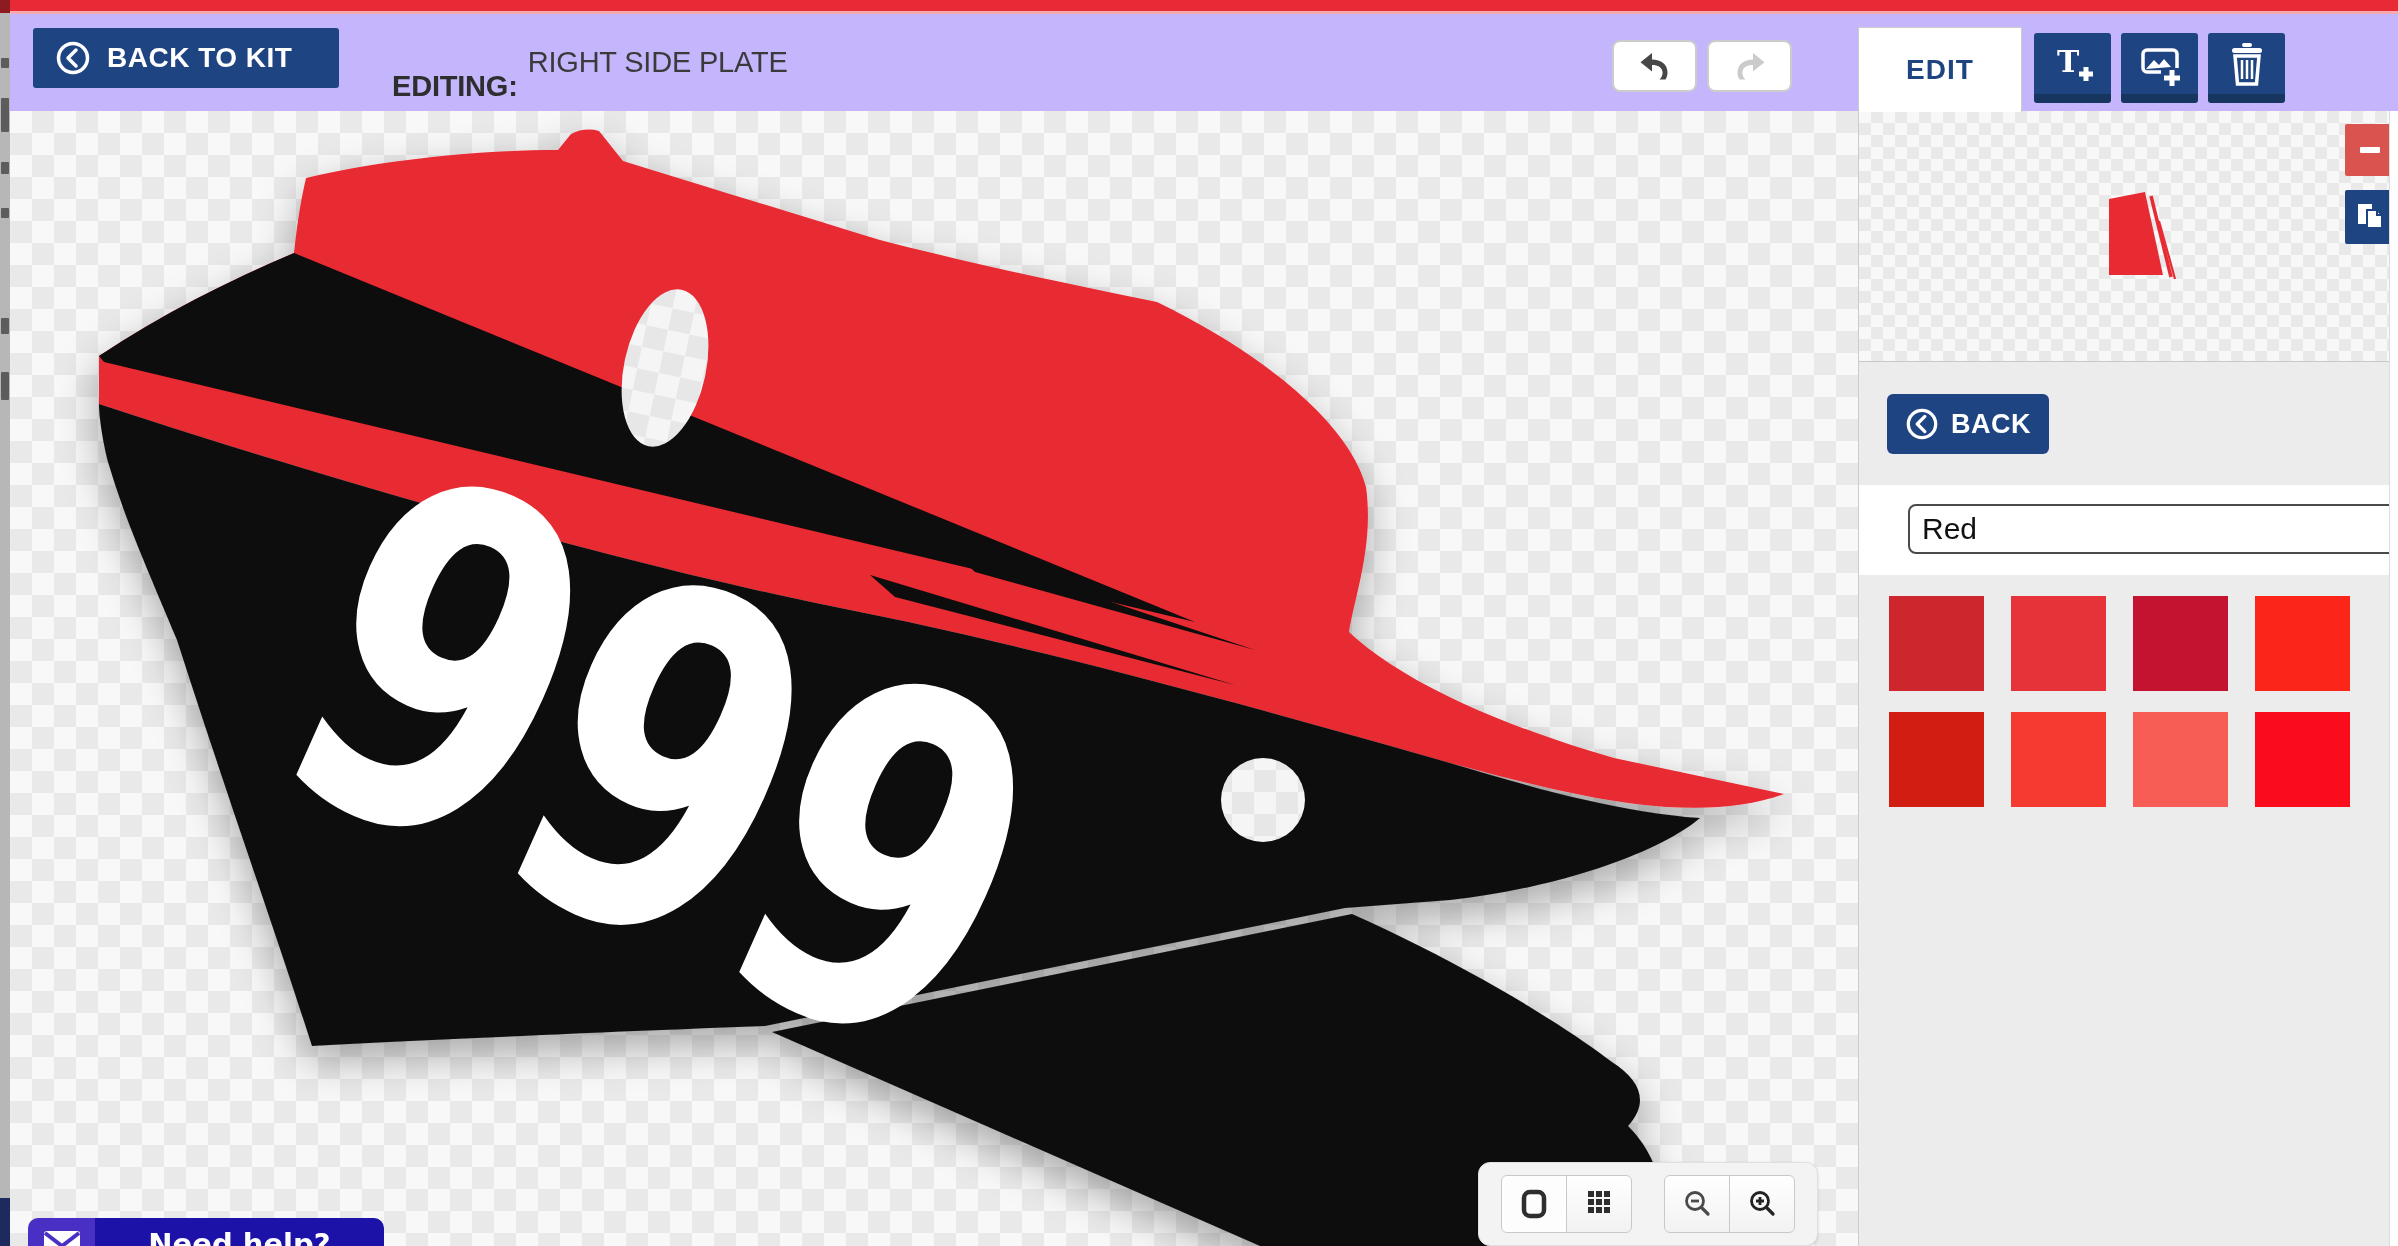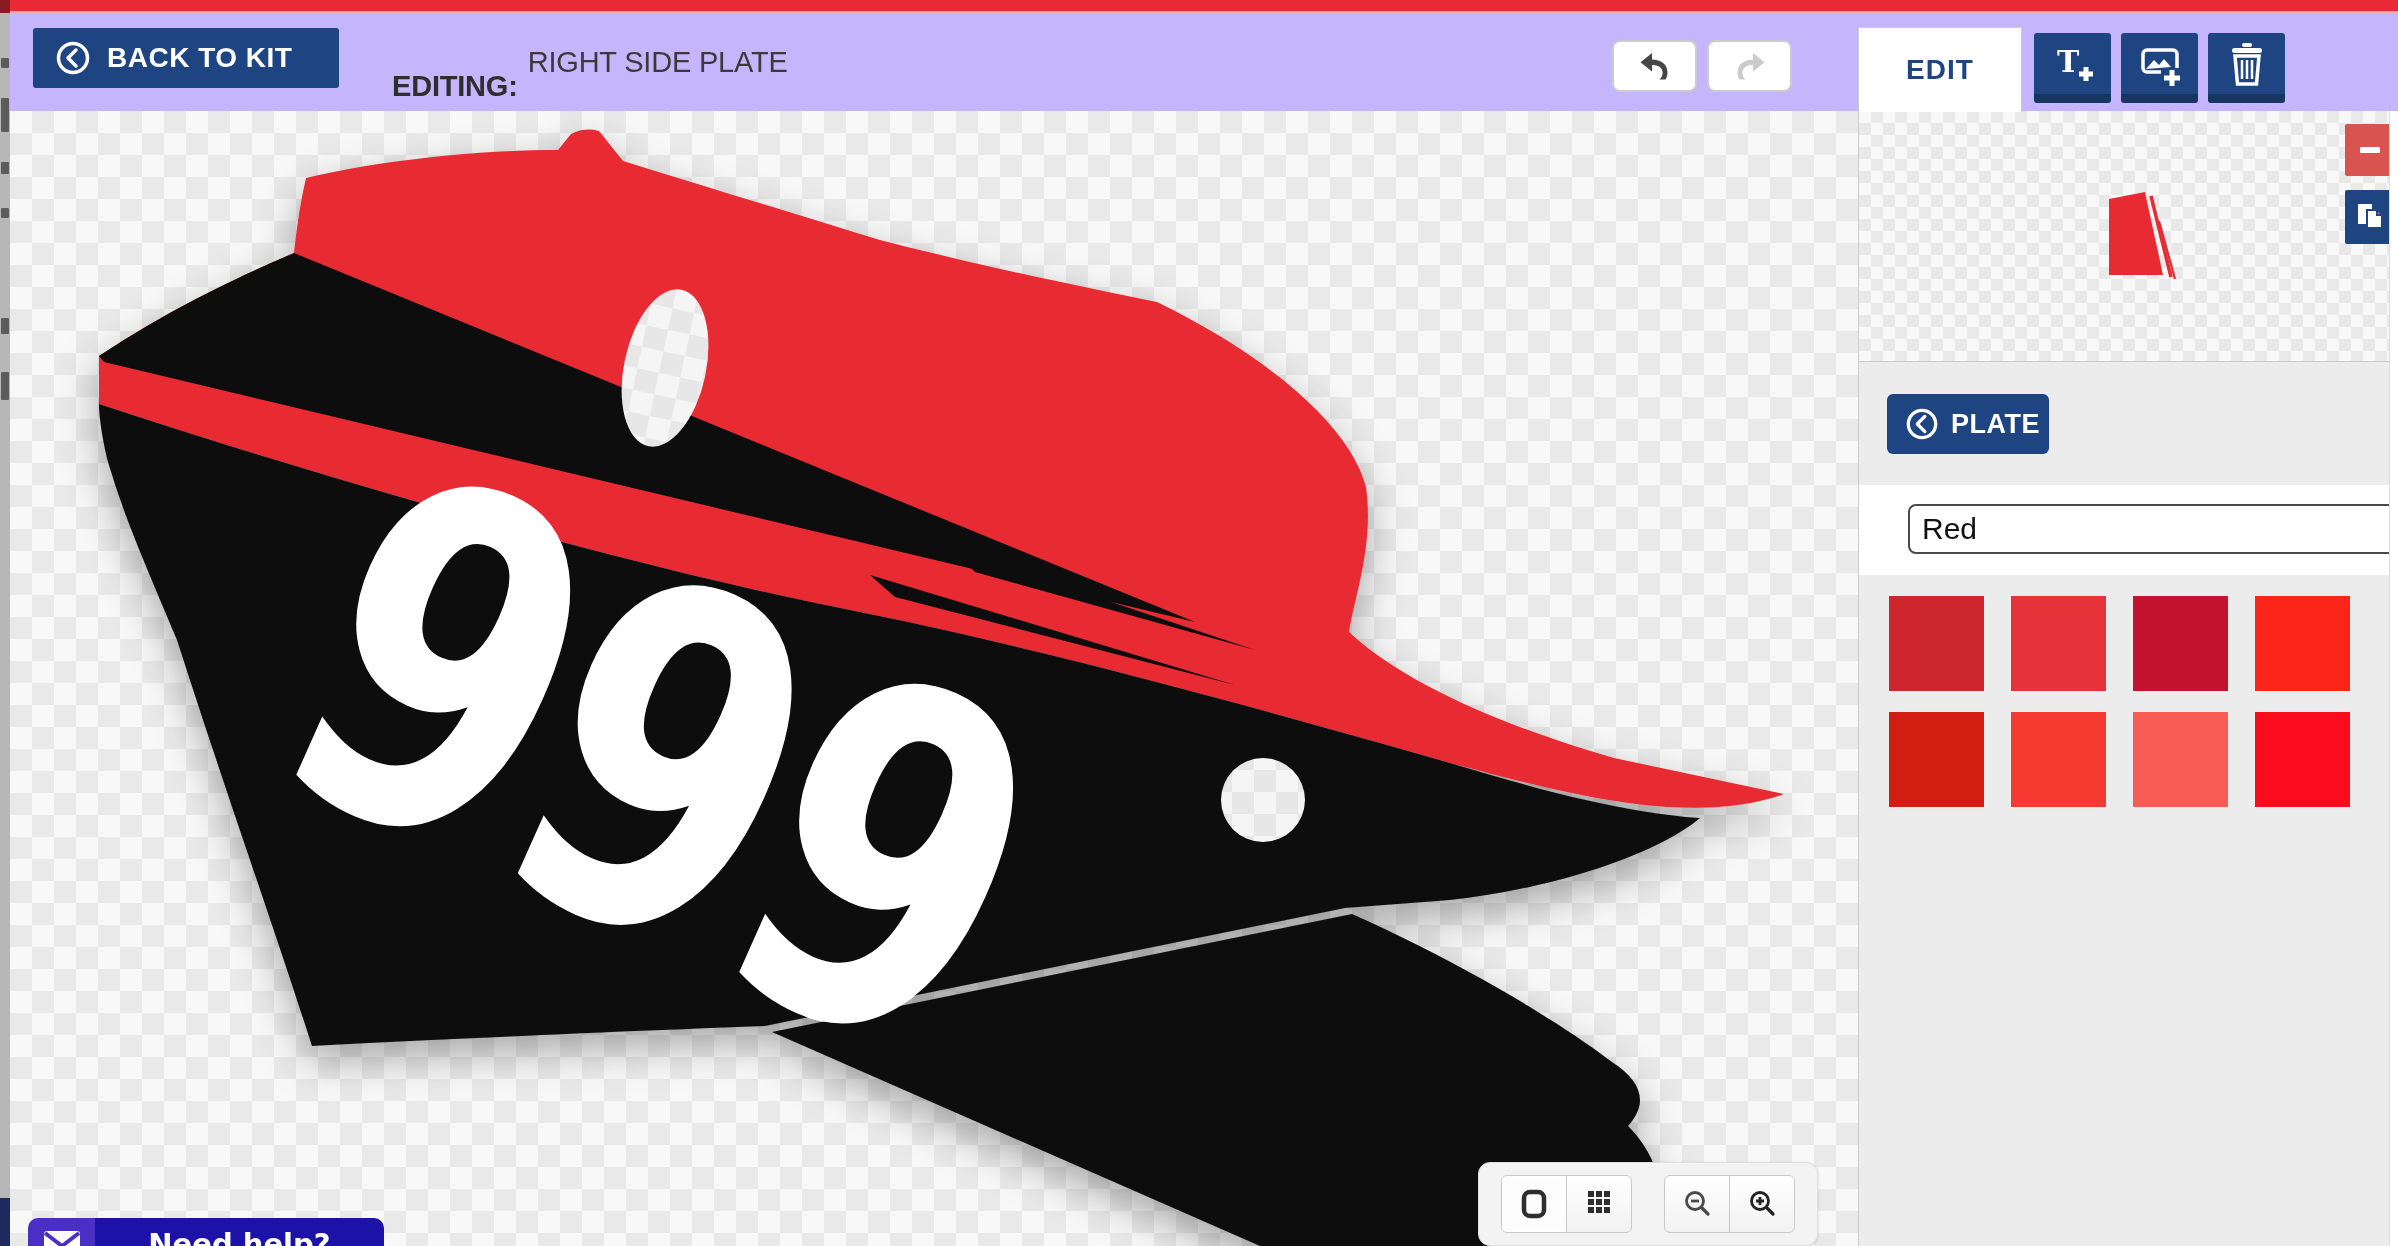--- a/index.html
+++ b/index.html
@@ -308,21 +308,21 @@
   </div>
 
   <div id="back-section">
     <button id="back-btn" class="navy-btn">
       <span style="display:flex;">
         <svg width="34" height="34" viewBox="0 0 36 36">
             <circle cx="18" cy="18" r="14.5" fill="none" stroke="#fff" stroke-width="3.5"></circle>
             <path d="M21 10 L13 18 L21 26" fill="none" stroke="#fff" stroke-width="3.5" stroke-linecap="round" stroke-linejoin="round"></path>
           </svg>
       </span>
-      <span>PLATE</span>
+      <span>BACK</span>
     </button>
   </div>
 
   <div id="search-section">
     <input id="color-search-input" type="text" value="Red" style="">
   </div>
 
   <div id="swatch-section">
     <div id="swatch-grid">
         <div class="swatch" style="background: rgb(205, 38, 45);"></div>

